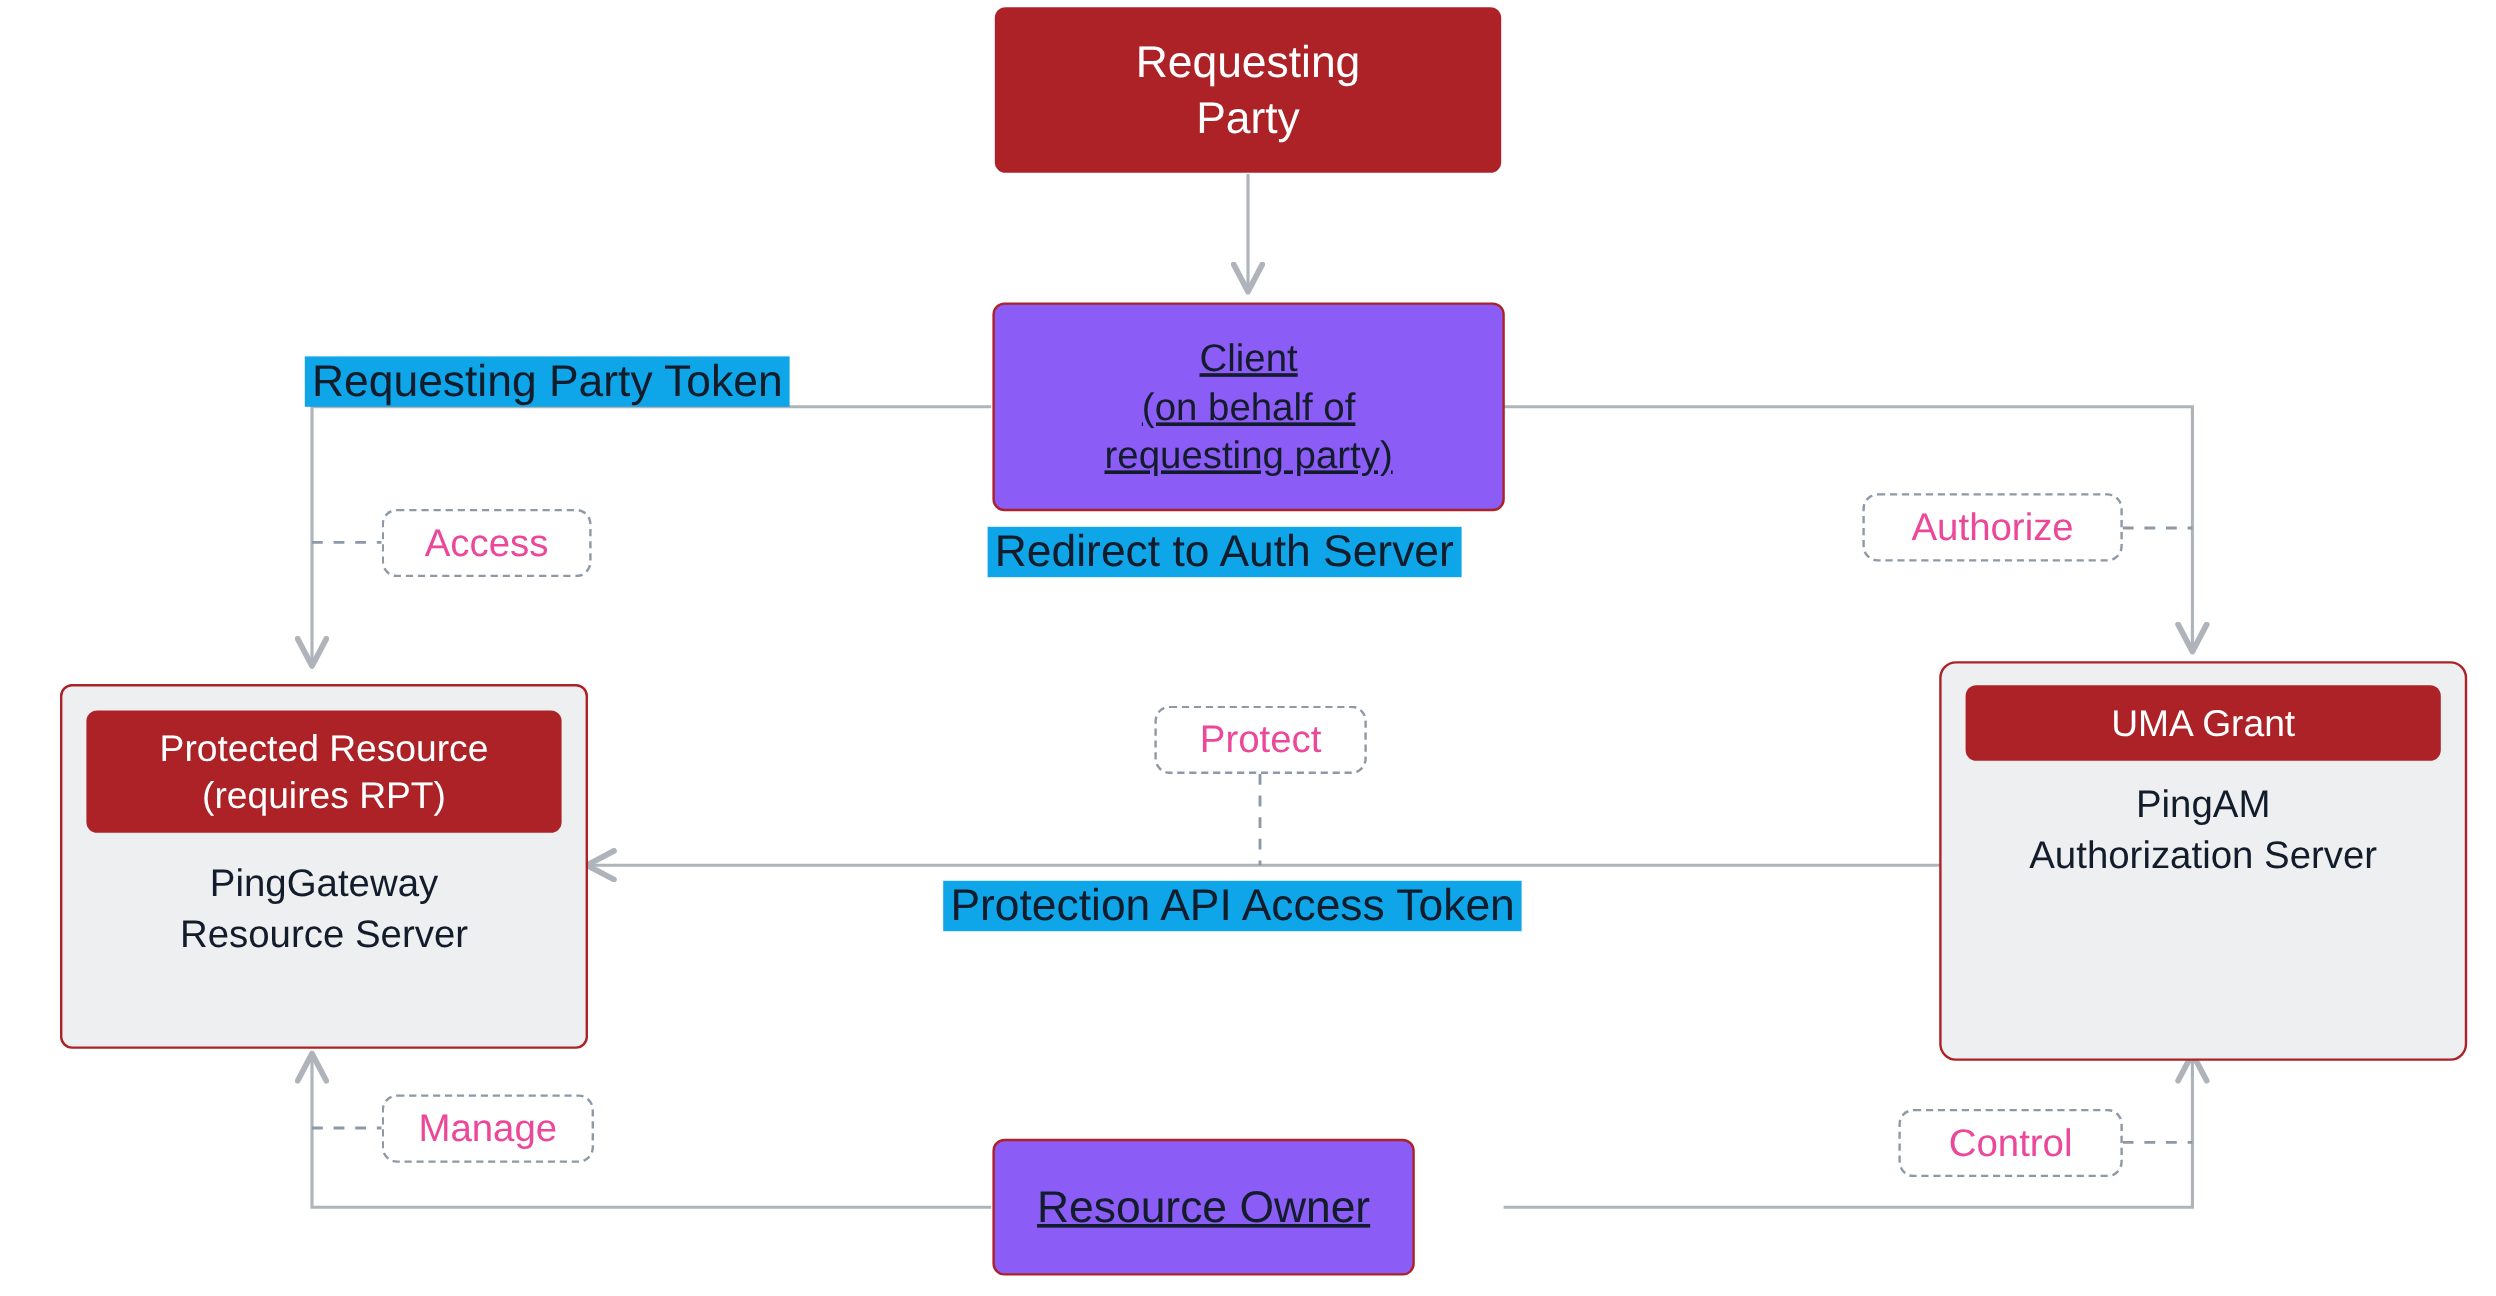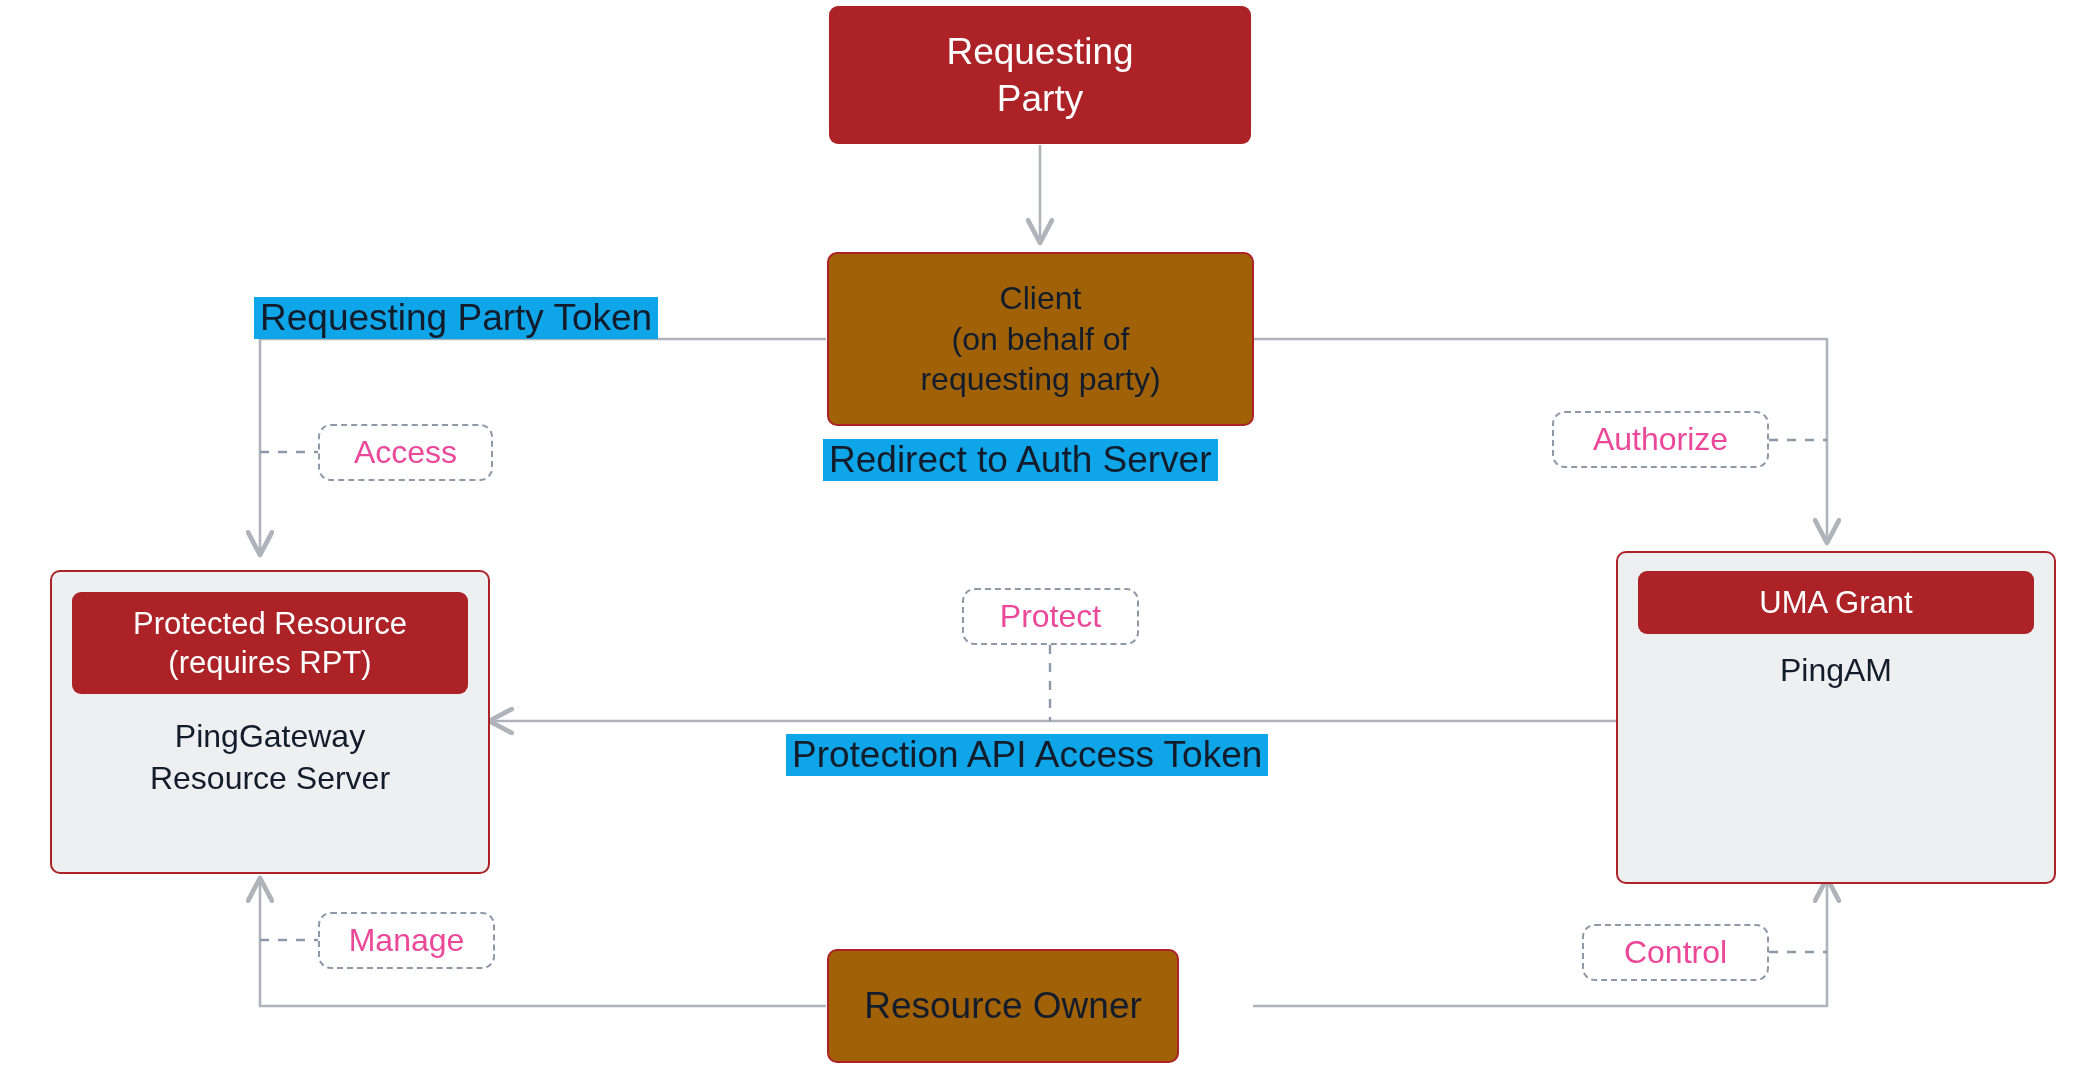--- a/index.html
+++ b/index.html
@@ -34,24 +34,25 @@
     justify-content: center;
     text-align: center;
     line-height: 1.28;
   }
   .node-solid {
     background: #ac2227;
     color: #ffffff;
     border-radius: 9px;
   }
   .node-outline {
-    background: #a16207;
+    background: #8b5cf6;
     border: 2px solid #ac2227;
     border-radius: 10px;
     color: #131c2b;
+    text-decoration: underline;
   }
   .panel {
     position: absolute;
     box-sizing: border-box;
     background: #edeff1;
     border: 2px solid #ac2227;
     border-radius: 10px;
     display: flex;
     flex-direction: column;
     align-items: center;
@@ -151,26 +152,27 @@
     <div class="chip t31" style="margin-top:20px; width:396px; height:102px;">
       <span>Protected Resource</span>
       <span>(requires RPT)</span>
     </div>
     <div class="panel-caption t32" style="margin-top:22px;">
       <div>PingGateway</div>
       <div>Resource Server</div>
     </div>
   </div>
 
-  <div class="panel" style="left:1616px; top:551px; width:440px; height:333px;">
+  <div class="panel" style="left:1616px; top:551px; width:440px; height:333px;border-radius:14px;">
     <div class="chip t31" style="margin-top:18px; width:396px; height:63px;">
       <span>UMA Grant</span>
     </div>
     <div class="panel-caption t32" style="margin-top:16px;">
       <div>PingAM</div>
+      <div>Authorization Server</div>
     </div>
   </div>
 
   <div class="node node-outline t33" style="left:827px; top:949px; width:352px; height:114px;">
     <span>Resource Owner</span>
   </div>
 
   <div class="tag t32" style="left:318px; top:424px; width:175px; height:57px;">
     <span>Access</span>
   </div>

